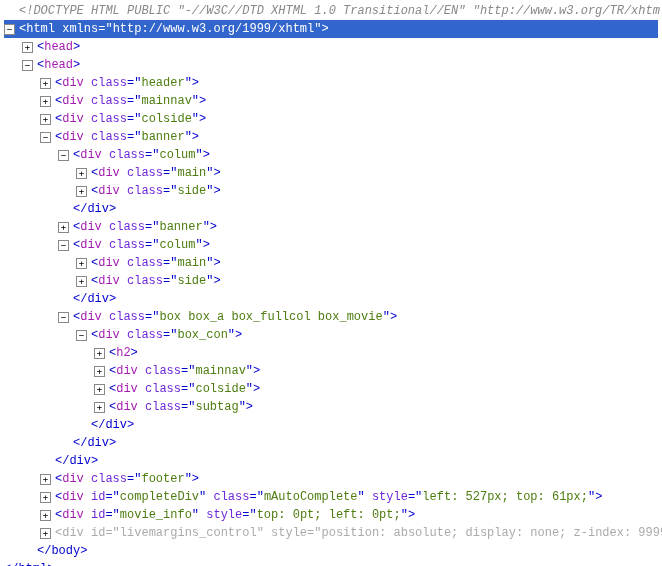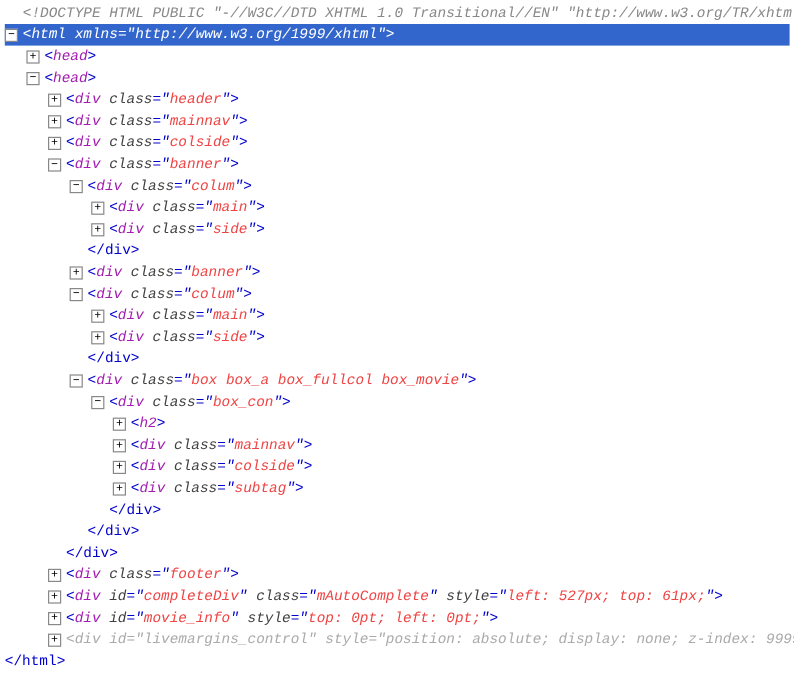--- a/index.html
+++ b/index.html
@@ -7,24 +7,24 @@
 .tree { padding: 2px 4px; }
 .line { white-space: nowrap; display: flex; align-items: center; height: 18px; }
 .indent { display: inline-block; width: 18px; height: 18px; flex-shrink: 0; }
 .toggle { display: inline-flex; align-items: center; justify-content: center; width: 11px; height: 11px; border: 1px solid #888; background: #fff; font-size: 9px; line-height: 1; cursor: pointer; margin-right: 4px; flex-shrink: 0; font-family: monospace; color: #000; }
 .toggle-spacer { display: inline-block; width: 15px; flex-shrink: 0; }
 .doctype { color: #888; font-style: italic; }
 .selected { background: #3366cc; color: #fff; }
 .selected .tag, .selected .attr-name, .selected .attr-val, .selected .punct { color: #fff; }
 .punct { color: #0000cc; }
 .tag { color: #a21caf; }
-.attr-name { color: #404040; }
-.attr-val { color: #ef4444; }
+.attr-name { color: #6d28d9; }
+.attr-val { color: #4d7c0f; }
 .gray .punct, .gray .tag, .gray .attr-name, .gray .attr-val { color: #aaa; }
-.content { display: inline; font-style: italic; }
+.content { display: inline; }
 </style>
 </head>
 <body>
 
 <div class="tree">
 
 <div class="line">
   <span class="toggle-spacer"></span>
   <span class="doctype">&lt;!DOCTYPE HTML PUBLIC "-//W3C//DTD XHTML 1.0 Transitional//EN" "http://www.w3.org/TR/xhtml1/DTD/xhtml1-transitiona</span>
 </div>
@@ -252,18 +252,23 @@
   <span class="content"><span class="punct">&lt;</span><span class="tag">div</span> <span class="attr-name">id</span><span class="punct">="</span><span class="attr-val">movie_info</span><span class="punct">"</span> <span class="attr-name">style</span><span class="punct">="</span><span class="attr-val">top: 0pt; left: 0pt;</span><span class="punct">"</span><span class="punct">&gt;</span></span>
 </div>
 
 <div class="line gray">
   <span class="indent"></span>
       <span class="indent"></span>
   <span class="toggle">+</span>
   <span class="content"><span class="punct">&lt;</span><span class="tag">div</span> <span class="attr-name">id</span><span class="punct">="</span><span class="attr-val">livemargins_control</span><span class="punct">"</span> <span class="attr-name">style</span><span class="punct">="</span><span class="attr-val">position: absolute; display: none; z-index: 9999;</span></span>
 </div>
 
+<div class="line">
+  <span class="indent"></span>
+  <span class="toggle-spacer"></span>
+  <span class="punct">&lt;/body&gt;</span>
+</div>
 
 <div class="line">
   <span class="punct">&lt;/html&gt;</span>
 </div>
 
 </div>
 
 </body></html>

